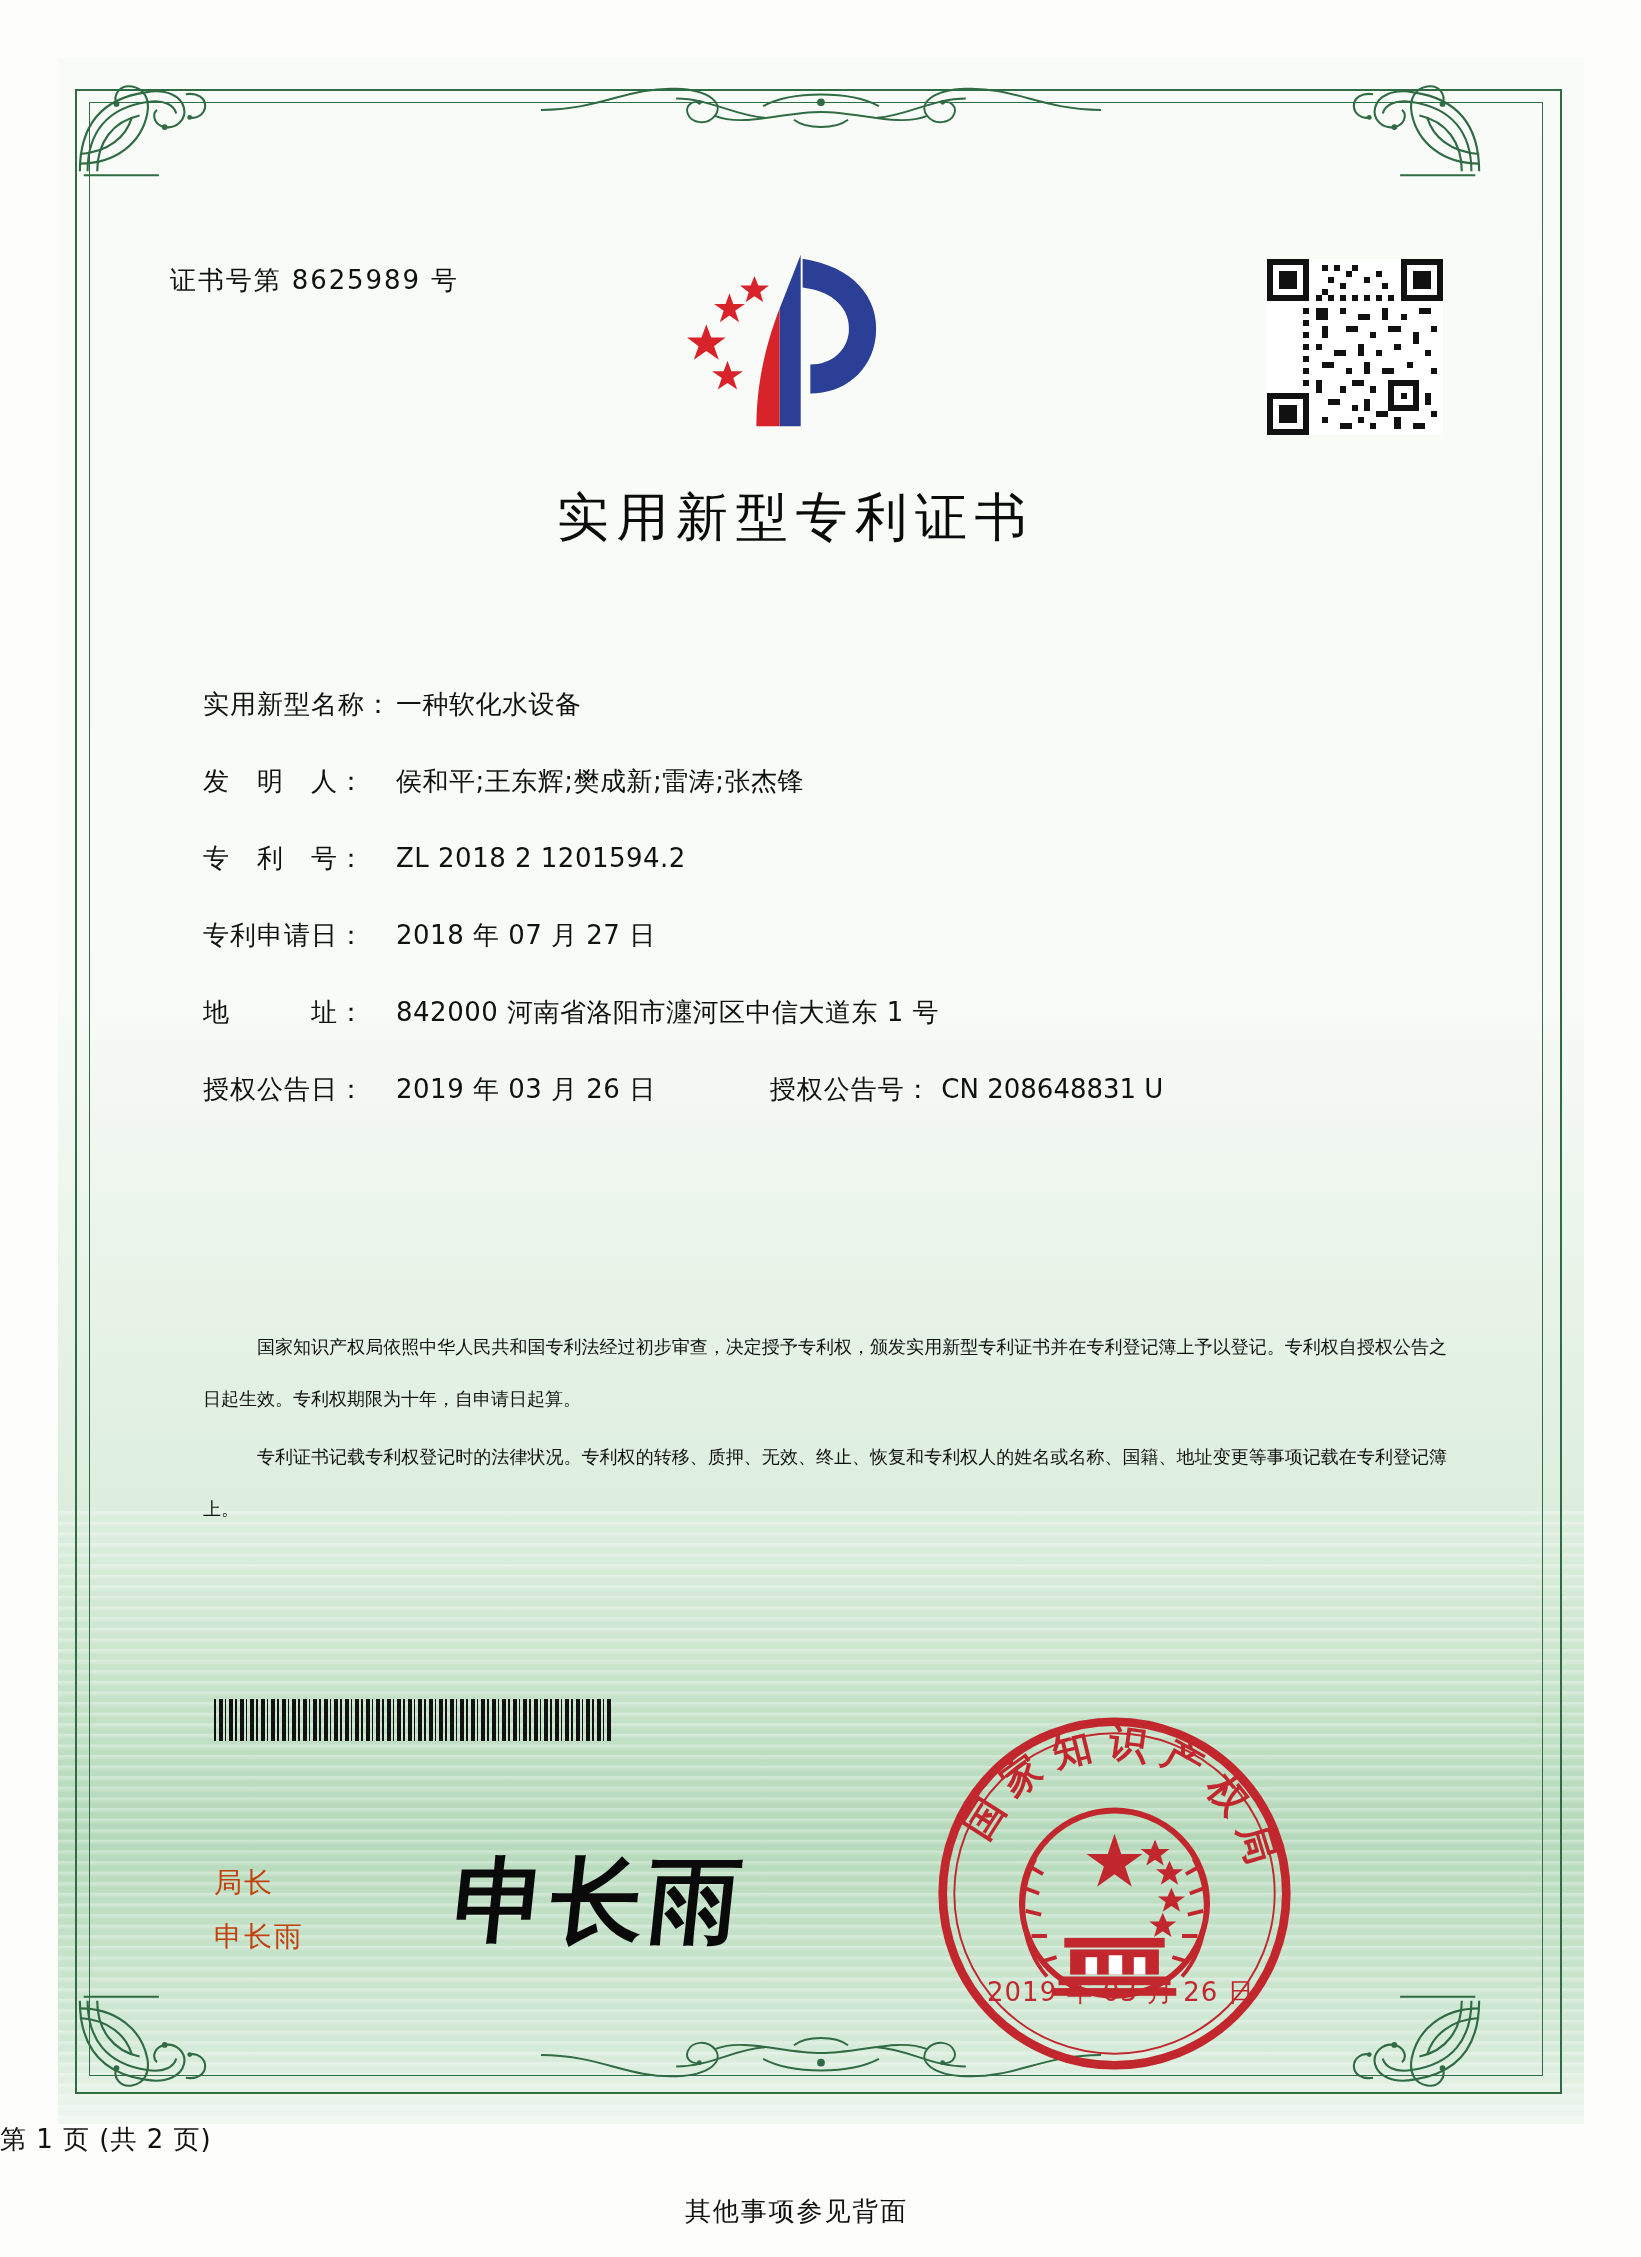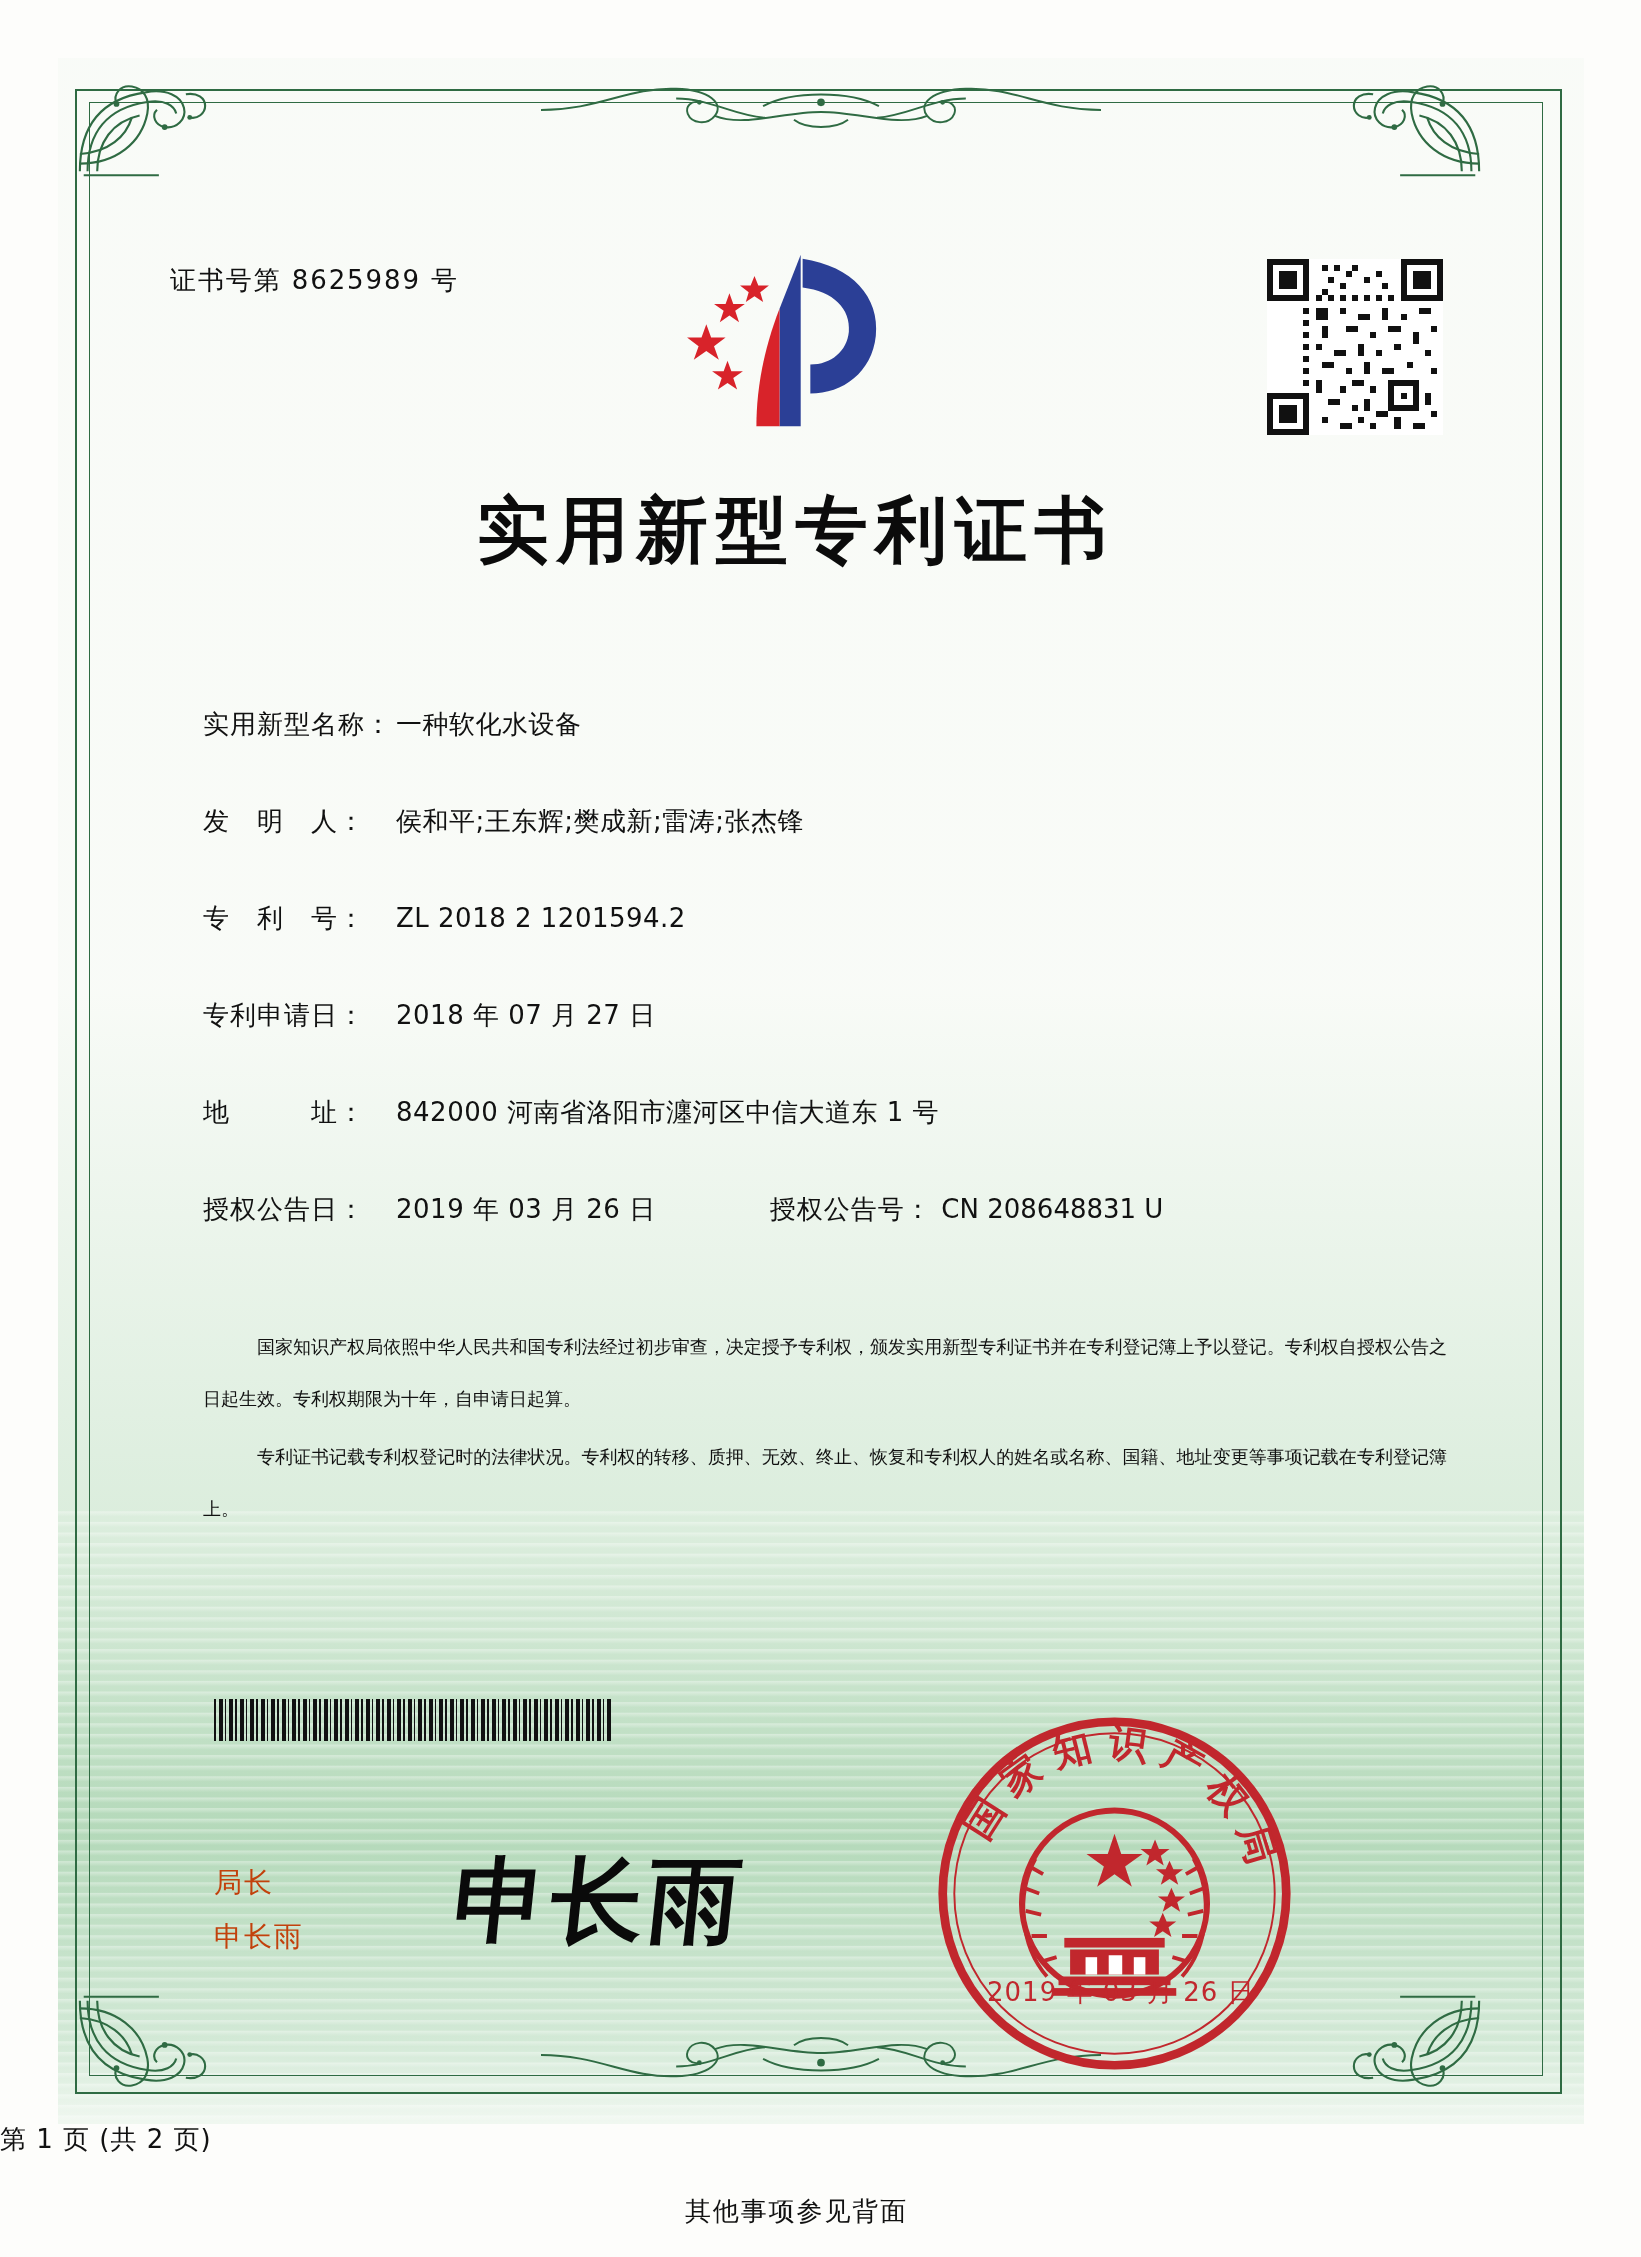--- a/index.html
+++ b/index.html
@@ -101,22 +101,22 @@
   }
   .qr canvas, .qr svg { display: block; }
 
   
   .main-title {
     position: absolute;
     left: 0; top: 483px;
     width: 1591px;
     text-align: center;
     font-family: "DejaVu Serif", "Liberation Serif", serif;
-    font-size: 72px;
-    font-weight: bold;
+    font-size: 52px;
+    font-weight: normal;
     letter-spacing: 7.7px;
     color: #0b0b0b;
   }
 
   
   .fields {
     position: absolute;
     left: 203px; top: 687px;
     width: 1255px;
   }
@@ -125,21 +125,20 @@
     align-items: baseline;
     margin-bottom: 42px;
     font-size: 26px;
     color: #111;
     white-space: nowrap;
   }
   .field-label {
     width: 193px;
     display: inline-block;
     letter-spacing: 1px;
-    margin-top: 20px;
   }
   .field-value {
     letter-spacing: 0.5px;
   }
   .field-row .sub-label {
     margin-left: 114px;
     letter-spacing: 1px;
   }
   .field-row .sub-value {
     margin-left: 9.7px;

